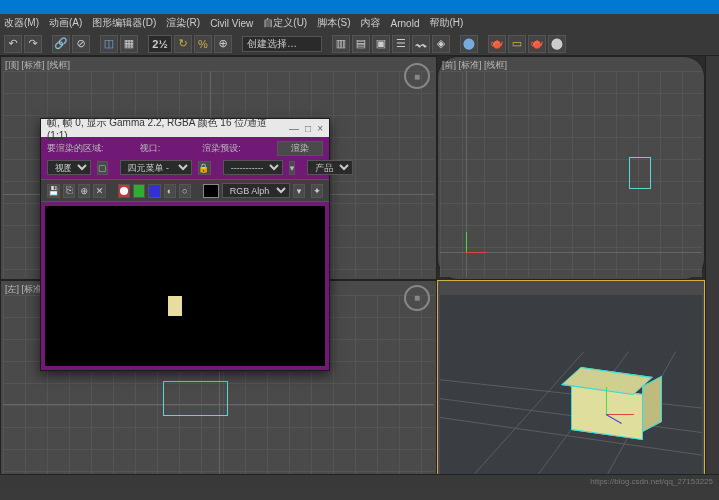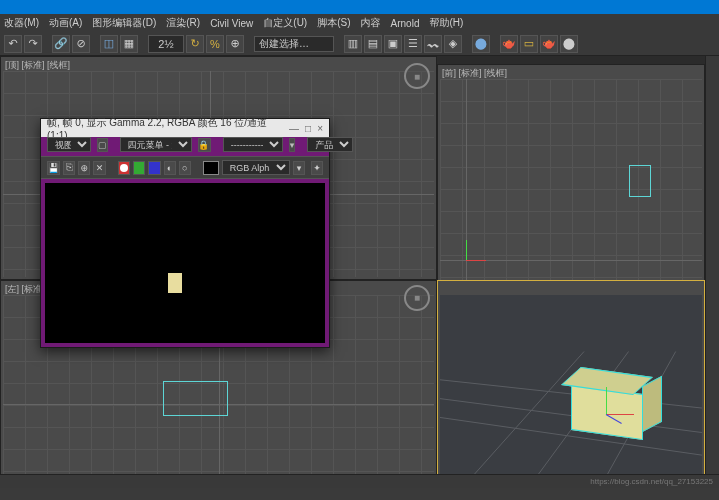--- a/index.html
+++ b/index.html
@@ -8,21 +8,21 @@
 .menubar { background: #393939; height: 18px; display: flex; align-items: center; padding: 0 4px; color: #cfcfcf; font-size: 10px; }
 .menubar span { margin-right: 10px; cursor: default; }
 .toolbar { background: #393939; height: 24px; display: flex; align-items: center; padding: 0 4px; gap: 2px; border-bottom: 1px solid #222; }
 .tb-btn { width: 18px; height: 18px; background: #444; border: 1px solid #555; display: inline-flex; align-items: center; justify-content: center; font-size: 11px; color: #ccc; }
 .tb-sep { width: 6px; }
 .tb-input { background: #2a2a2a; border: 1px solid #555; color: #ccc; height: 16px; width: 80px; font-size: 10px; padding: 0 4px; }
 .viewports { position: absolute; top: 56px; left: 0; right: 14px; bottom: 14px; background: #2b2b2b; }
 .vp { position: absolute; background: #4a4a4a; border: 1px solid #222; }
 .vp-label { position: absolute; top: 2px; left: 4px; font-size: 9px; color: #bbb; }
 .vp-tl { left: 0; top: 0; width: 62%; height: 52%; }
-.vp-tr { left: 62%; top: 8px; width: 38%; height: 52%; }
+.vp-tr { left: 62%; top: 0; width: 38%; height: 52%; border-radius: 21px; }
 .vp-bl { left: 0; top: 52%; width: 62%; height: 48%; }
 .vp-br { left: 62%; top: 52%; width: 38%; height: 48%; border: 1px solid #d4b040; }
 .grid-bg { position: absolute; inset: 14px 2px 2px 2px; background-image: linear-gradient(#555 1px, transparent 1px), linear-gradient(90deg, #555 1px, transparent 1px); background-size: 22px 22px; background-color: #4a4a4a; }
 .grid-dark { background-color: #3a3d42; }
 .axis-h { position: absolute; left: 0; right: 0; height: 1px; background: #666; }
 .axis-v { position: absolute; top: 0; bottom: 0; width: 1px; background: #666; }
 .wirebox { position: absolute; border: 1px solid #5dd6d6; }
 .nav-circle { position: absolute; width: 26px; height: 26px; border: 2px solid #888; border-radius: 50%; display: flex; align-items: center; justify-content: center; background: rgba(80,80,80,0.4); top: 6px; right: 6px; }
 .nav-circle::before { content: "■"; color: #888; font-size: 10px; }
 .persp-box { position: absolute; left: 50%; top: 50%; transform: translate(-10%, -30%); }
@@ -65,21 +65,21 @@
 <div class="toolbar">
   <div class="tb-btn">↶</div>
   <div class="tb-btn">↷</div>
   <div class="tb-sep"></div>
   <div class="tb-btn">🔗</div>
   <div class="tb-btn">⊘</div>
   <div class="tb-sep"></div>
   <div class="tb-btn" style="color:#7ad">◫</div>
   <div class="tb-btn">▦</div>
   <div class="tb-sep"></div>
-  <div class="tb-btn" style="background:#2a2a2a;width:36px;font-weight:normal">2½</div>
+  <div class="tb-btn" style="background:#2a2a2a;width:24px;font-weight:bold">2½</div>
   <div class="tb-btn" style="color:#d4b040">↻</div>
   <div class="tb-btn" style="color:#d4b040">%</div>
   <div class="tb-btn">⊕</div>
   <div class="tb-sep"></div>
   <input class="tb-input" value="创建选择…" style="">
   <div class="tb-sep"></div>
   <div class="tb-btn">▥</div>
   <div class="tb-btn">▤</div>
   <div class="tb-btn">▣</div>
   <div class="tb-btn">☰</div>
@@ -160,20 +160,29 @@
 <div class="dialog">
   <div class="dlg-title">
     <span>帧, 帧 0, 显示 Gamma 2.2, RGBA 颜色 16 位/通道 (1:1)</span>
     <div class="dlg-title-btns">
       <span>—</span>
       <span>□</span>
       <span>×</span>
     </div>
   </div>
 
+  <div class="dlg-row">
+    <span>要渲染的区域:</span>
+    <span style="flex:1"></span>
+    <span>视口:</span>
+    <span style="width:30px"></span>
+    <span>渲染预设:</span>
+    <span style="flex:1"></span>
+    <button class="dlg-btn" style="width:46px">渲染</button>
+  </div>
 
   <div class="dlg-row" style="padding-top:0">
     <select class="dlg-select" style="width:44px"><option>视图</option></select>
     <div class="dlg-icon">▢</div>
     <span style="width:6px"></span>
     <select class="dlg-select" style="width:72px"><option>四元菜单 - 透…</option></select>
     <div class="dlg-icon">🔒</div>
     <span style="width:6px"></span>
     <select class="dlg-select" style="width:60px"><option>-------------</option></select>
     <div class="dlg-icon">▾</div>

